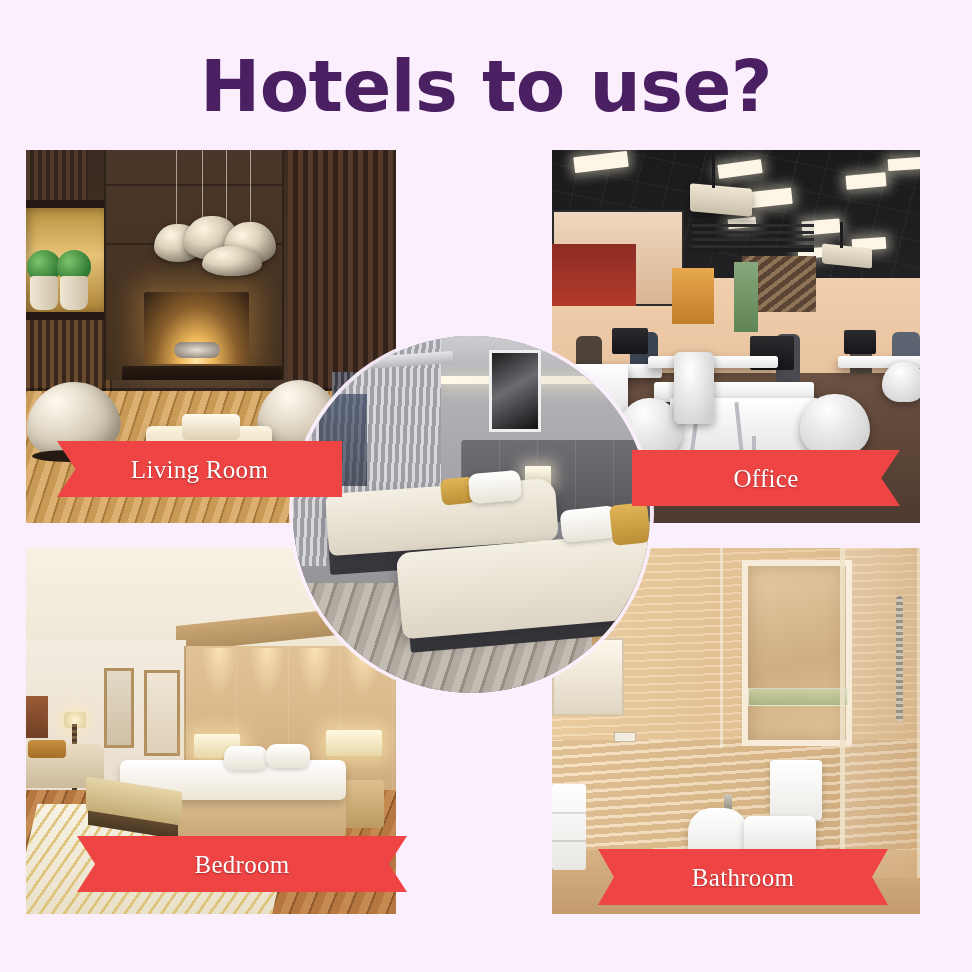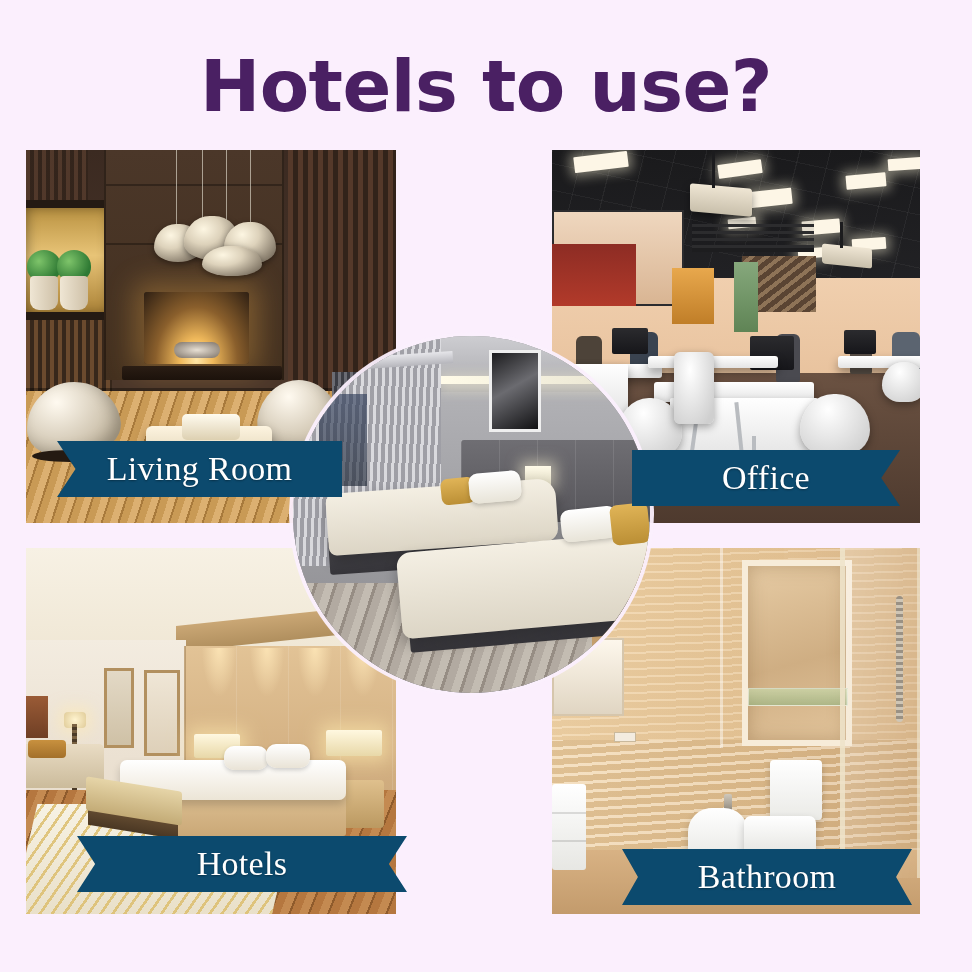--- a/index.html
+++ b/index.html
@@ -586,27 +586,27 @@
   }
   .ht-side-wood {
     position: absolute; right: 0; top: 210px; width: 58px; height: 147px;
     background: linear-gradient(180deg,#d9b484,#bb9461);
   }
 
   
   .ribbon {
     position: absolute;
     height: 56px;
-    background: #0c4a6e;
+    background: #ef4444;
     display: flex;
     align-items: center;
     justify-content: center;
     color: #ffffff;
     font-family: "Liberation Serif", serif;
-    font-size: 34px;
+    font-size: 25px;
     line-height: 1;
     letter-spacing: .3px;
     white-space: nowrap;
     text-shadow: 0 1px 2px rgba(0,0,0,.35);
     z-index: 30;
   }
   
   .ribbon-lr {
     clip-path: polygon(
       0 0,
@@ -632,21 +632,21 @@
       100% 0,
       93% 50%,
       100% 100%,
       0 100%);
   }
 
   #ribbon-living  { left: 57px;  top: 441px; width: 285px; }
   #ribbon-office  { left: 632px; top: 450px; width: 268px; }
   #ribbon-hotels  { left: 341px; top: 594px; width: 270px; z-index: 40; }
   #ribbon-bedroom { left: 77px;  top: 836px; width: 330px; }
-  #ribbon-bath    { left: 622px; top: 849px; width: 290px; }
+  #ribbon-bath    { left: 598px; top: 849px; width: 290px; }
 
 </style>
 </head>
 <body>
 
 <div id="poster">
 
   <div id="title">Hotels to use?</div>
 
   <div class="tile" id="tile-living">
@@ -850,17 +850,17 @@
       <div class="ht-pillow-w" style="left:268px;top:172px;width:56px;height:32px;transform:rotate(-6deg);"></div>
       <div class="ht-pillow-y" style="left:318px;top:168px;width:38px;height:40px;transform:rotate(-6deg);"></div>
     </div>
   </div>
 
   <div class="ribbon ribbon-l" id="ribbon-living">Living Room</div>
 
   <div class="ribbon ribbon-r" id="ribbon-office">Office</div>
 
 
-  <div class="ribbon ribbon-lr" id="ribbon-bedroom">Hotels</div>
+  <div class="ribbon ribbon-lr" id="ribbon-bedroom">Bedroom</div>
 
   <div class="ribbon ribbon-lr" id="ribbon-bath">Bathroom</div>
 
 </div>
 
 </body></html>

